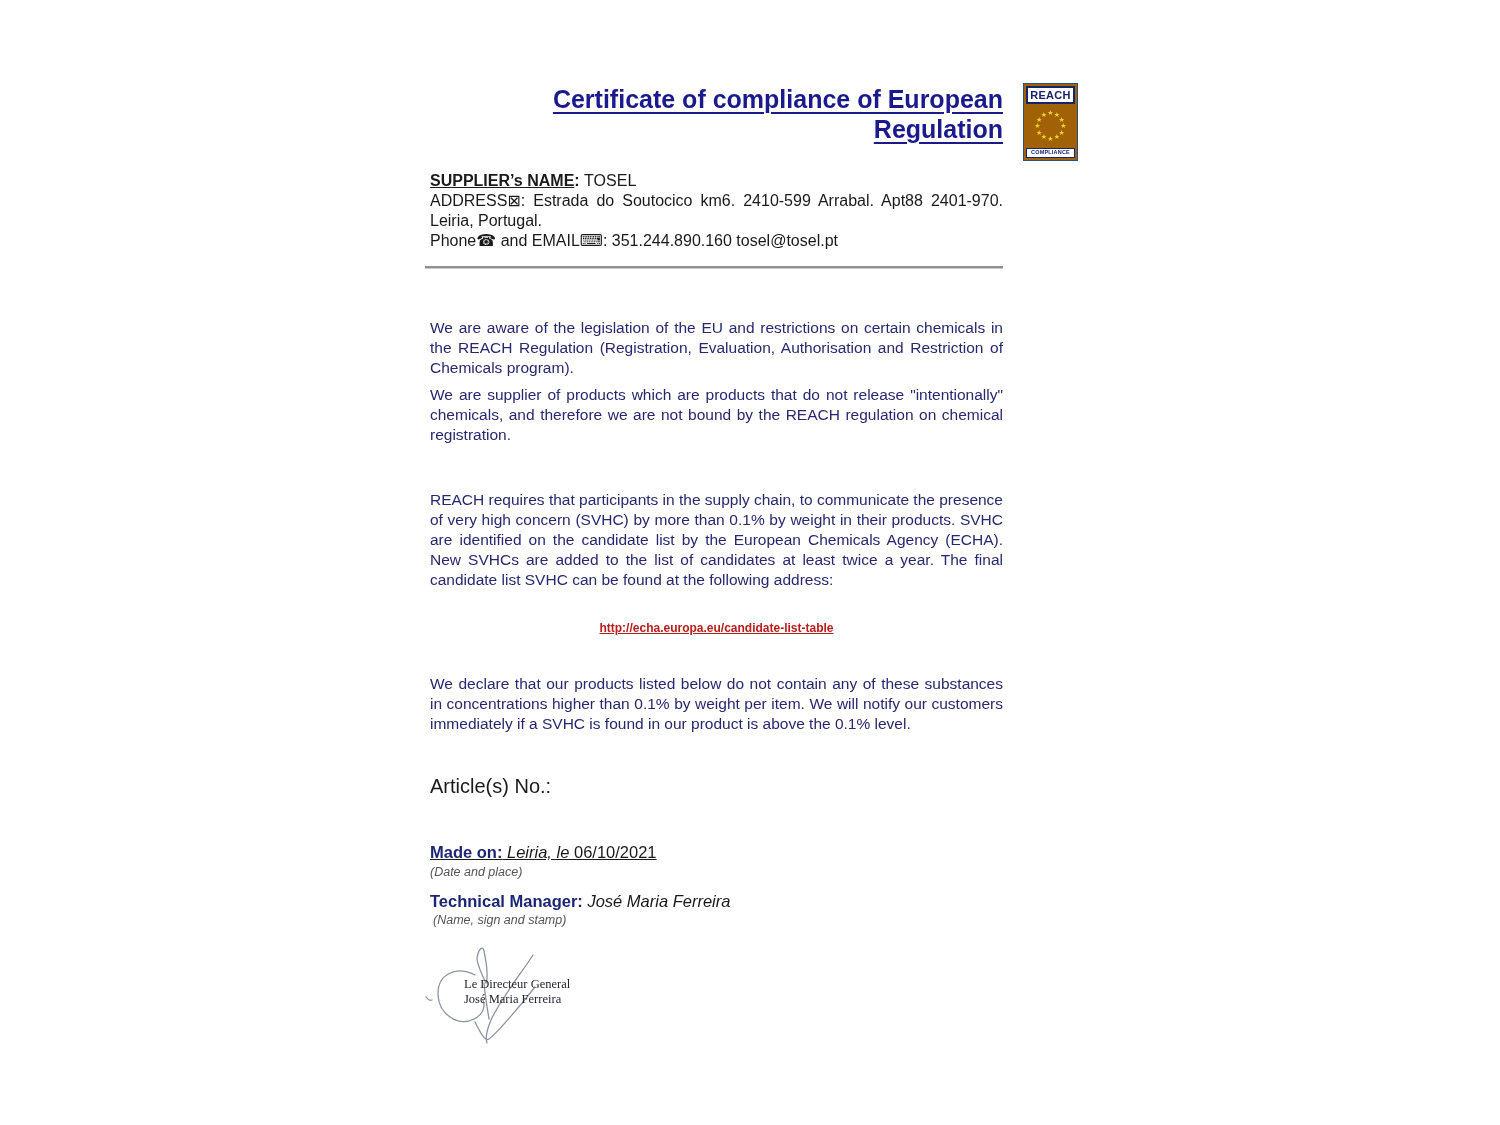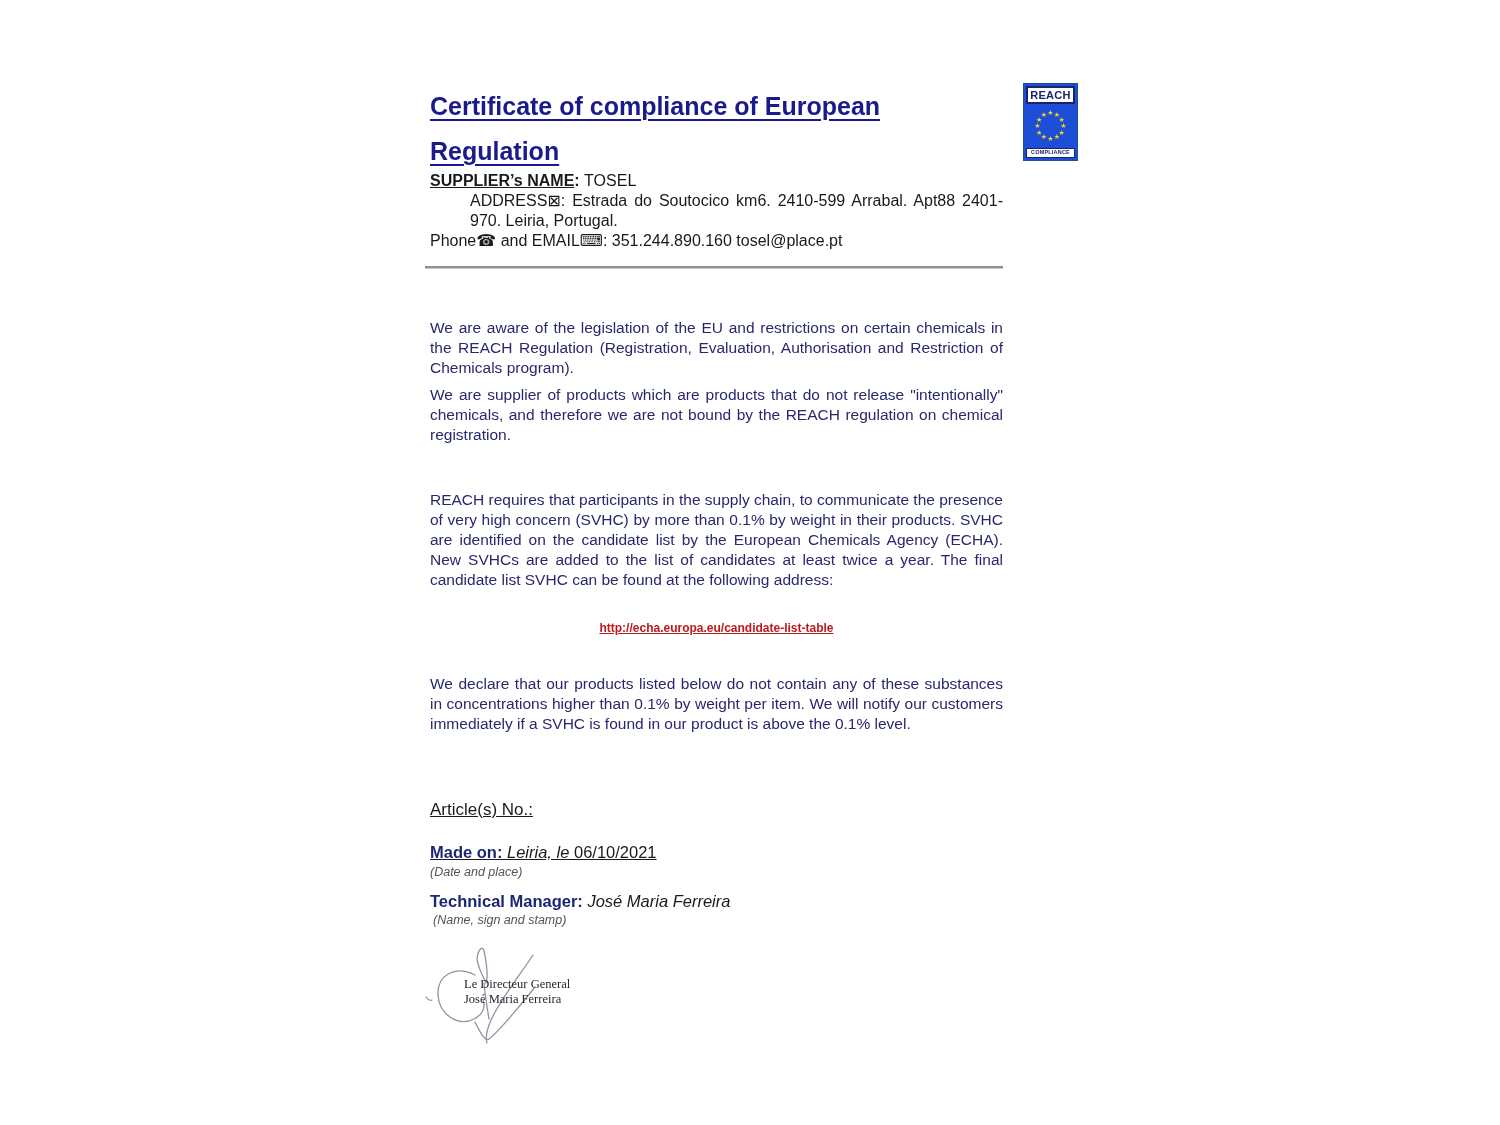--- a/index.html
+++ b/index.html
@@ -5,51 +5,51 @@
 <style>
   html,body{margin:0;padding:0;background:#ffffff;}
   .page{
     position:relative;width:1500px;height:1125px;background:#ffffff;overflow:hidden;
     font-family:"Liberation Sans","DejaVu Sans",sans-serif;color:#1a1a1a;
   }
   .abs{position:absolute;}
   .col{left:430px;width:573px;}
 
   
-  .title{top:84px;text-align:left;color:#1a1a8c;font-weight:bold;font-size:25px;line-height:45px;}
+  .title{top:84px;text-align:right;color:#1a1a8c;font-weight:bold;font-size:25px;line-height:30px;}
   .title .u{text-decoration:underline;text-decoration-thickness:2px;text-underline-offset:4px;}
 
   
-  .logo{left:1023px;top:83px;width:55px;height:78px;box-sizing:border-box;background:#1d4ed8;
+  .logo{left:1023px;top:83px;width:55px;height:78px;box-sizing:border-box;background:#a16207;
         border:1px solid #24537f;padding:2px;display:flex;flex-direction:column;}
   .logo-top{background:#fff;border:2px solid #16246e;color:#16246e;font-weight:bold;
         font-size:11px;line-height:1;text-align:center;padding:2px 0 1px;letter-spacing:.3px;}
   .logo-stars{position:relative;flex:1;}
   .star{position:absolute;left:50%;top:50%;width:8px;height:8px;margin:-4px 0 0 -4px;
         display:flex;align-items:center;justify-content:center;
         font-size:7px;line-height:1;color:#f2d423;}
   .logo-bottom{background:#fff;border:1px solid #16246e;color:#16246e;font-weight:bold;
         font-size:5.5px;line-height:1;text-align:center;padding:1.5px 0;letter-spacing:.2px;}
 
   
   .supplier{top:171px;font-size:16px;line-height:20px;color:#1a1a1a;}
-  .supplier .justify{text-align:justify;margin-left:40px;}
+  .supplier .justify{text-align:justify;}
   .lbl-bu{font-weight:bold;text-decoration:underline;}
   .bold{font-weight:bold;}
   .glyph{font-family:"DejaVu Sans",sans-serif;}
 
   .rule{left:425px;top:266px;width:578px;height:0;border-top:2px solid #909090;
         border-bottom:1px solid #c9c9c9;}
 
   
   .para{font-size:15.5px;line-height:20px;text-align:justify;color:#28286e;}
   .p1{top:292px;margin-top:26px;} .p2{top:385px;} .p3{top:490px;} .p4{top:674px;}
   .link-row{top:618px;text-align:center;}
   .link-row a{color:#b91c1c;font-size:12px;text-decoration:underline;cursor:pointer;font-weight:bold;}
-  .article{top:800px;font-size:17px;color:#1a1a1a;text-decoration:underline;}
+  .article{top:775px;font-size:20px;color:#1a1a1a;}
 
   
   .made-on,.manager{font-size:16.5px;color:#1a1a1a;}
   .made-on{top:843px;text-decoration:underline;} .manager{top:892px;}
   .nav-label{color:#1c2674;font-weight:bold;}
   .ital{font-style:italic;}
   .note{font-size:12.5px;font-style:italic;color:#555555;}
   .date-note{top:865px;} .name-note{top:913px;left:433px;}
 
   
@@ -86,21 +86,21 @@
   </div>
 
   <div class="abs col supplier">
     <div>
       <span class="lbl-bu">SUPPLIER’s NAME</span><span class="bold">: </span><span>TOSEL</span>
     </div>
     <div class="justify">
       <span>ADDRESS</span><span class="glyph">⊠</span><span>: </span><span>Estrada do Soutocico km6. 2410-599 Arrabal. Apt88 2401-970. Leiria, Portugal.</span>
     </div>
     <div>
-      <span>Phone</span><span class="glyph">☎</span><span> and </span><span>EMAIL</span><span class="glyph">⌨</span><span>: </span><span>351.244.890.160 tosel@place.pt</span>
+      <span>Phone</span><span class="glyph">☎</span><span> and </span><span>EMAIL</span><span class="glyph">⌨</span><span>: </span><span>351.244.890.160 tosel@tosel.pt</span>
     </div>
   </div>
 
   <div class="abs rule"></div>
 
   <div class="abs col para p1">We are aware of the legislation of the EU and restrictions on certain chemicals in the REACH Regulation (Registration, Evaluation, Authorisation and Restriction of Chemicals program).</div>
   <div class="abs col para p2">We are supplier of products which are products that do not release "intentionally" chemicals, and therefore we are not bound by the REACH regulation on chemical registration.</div>
   <div class="abs col para p3">REACH requires that participants in the supply chain, to communicate the presence of very high concern (SVHC) by more than 0.1% by weight in their products. SVHC are identified on the candidate list by the European Chemicals Agency (ECHA). New SVHCs are added to the list of candidates at least twice a year. The final candidate list SVHC can be found at the following address:</div>
 
   <div class="abs col link-row">

